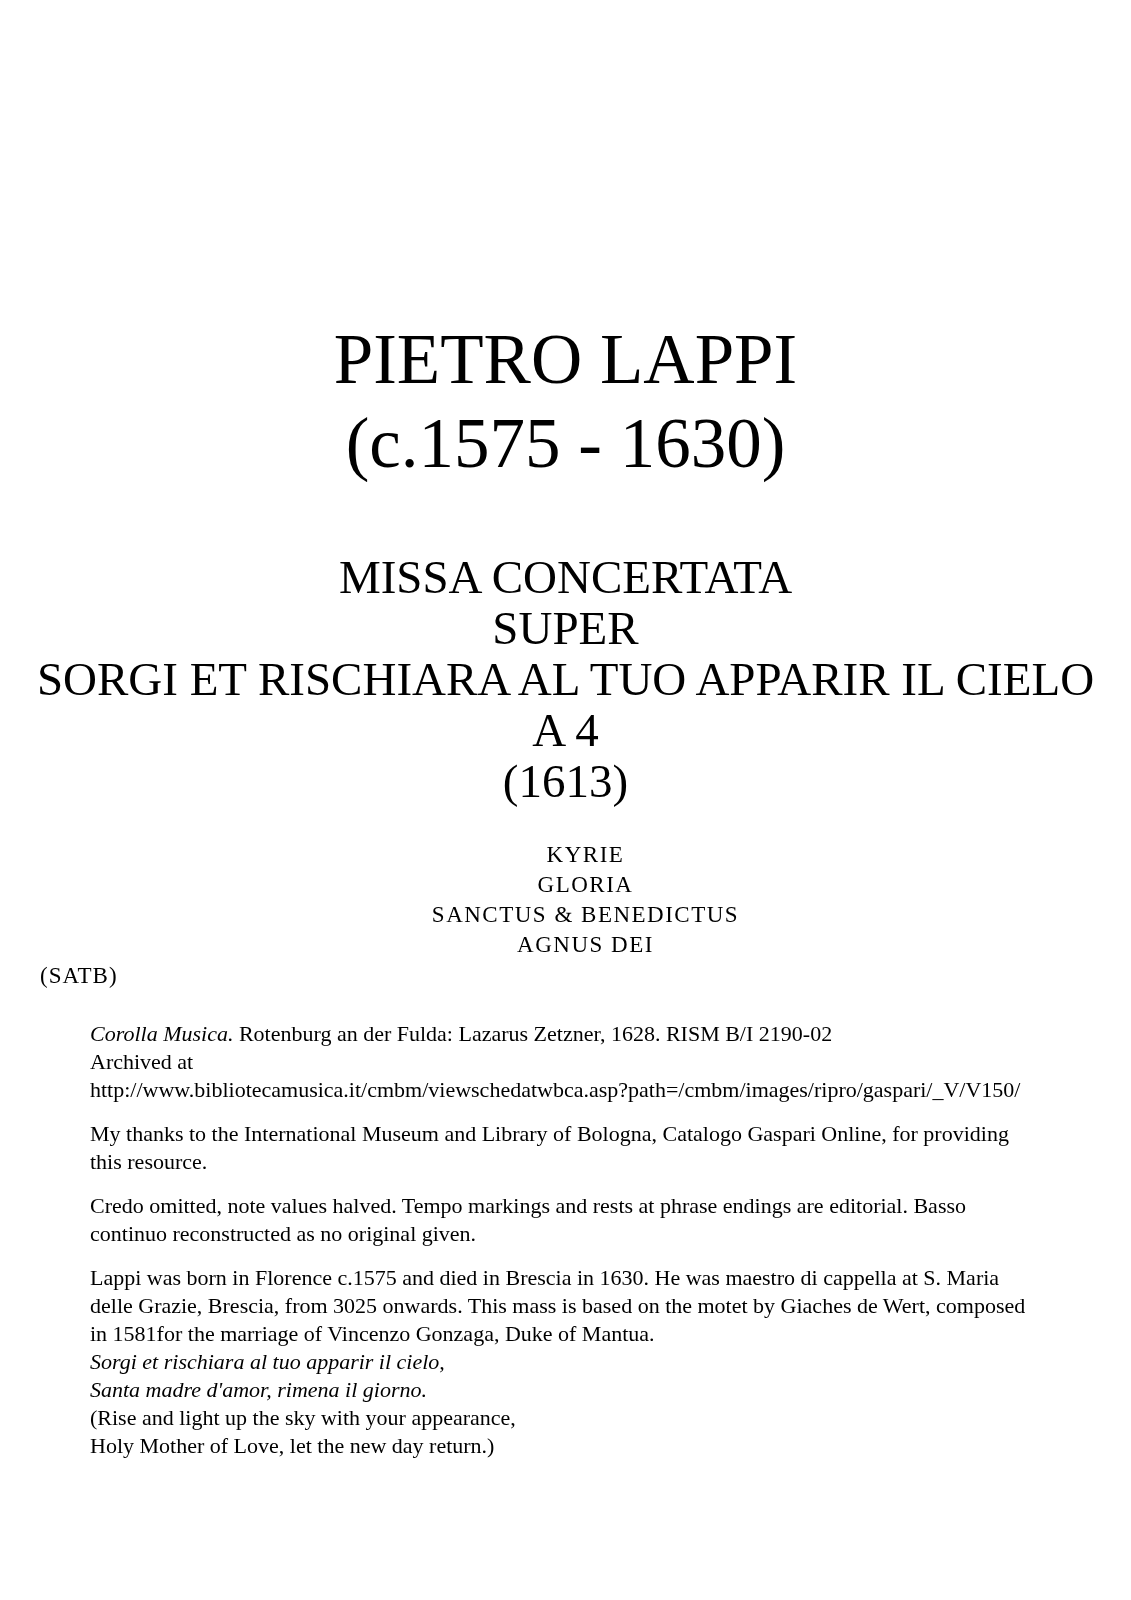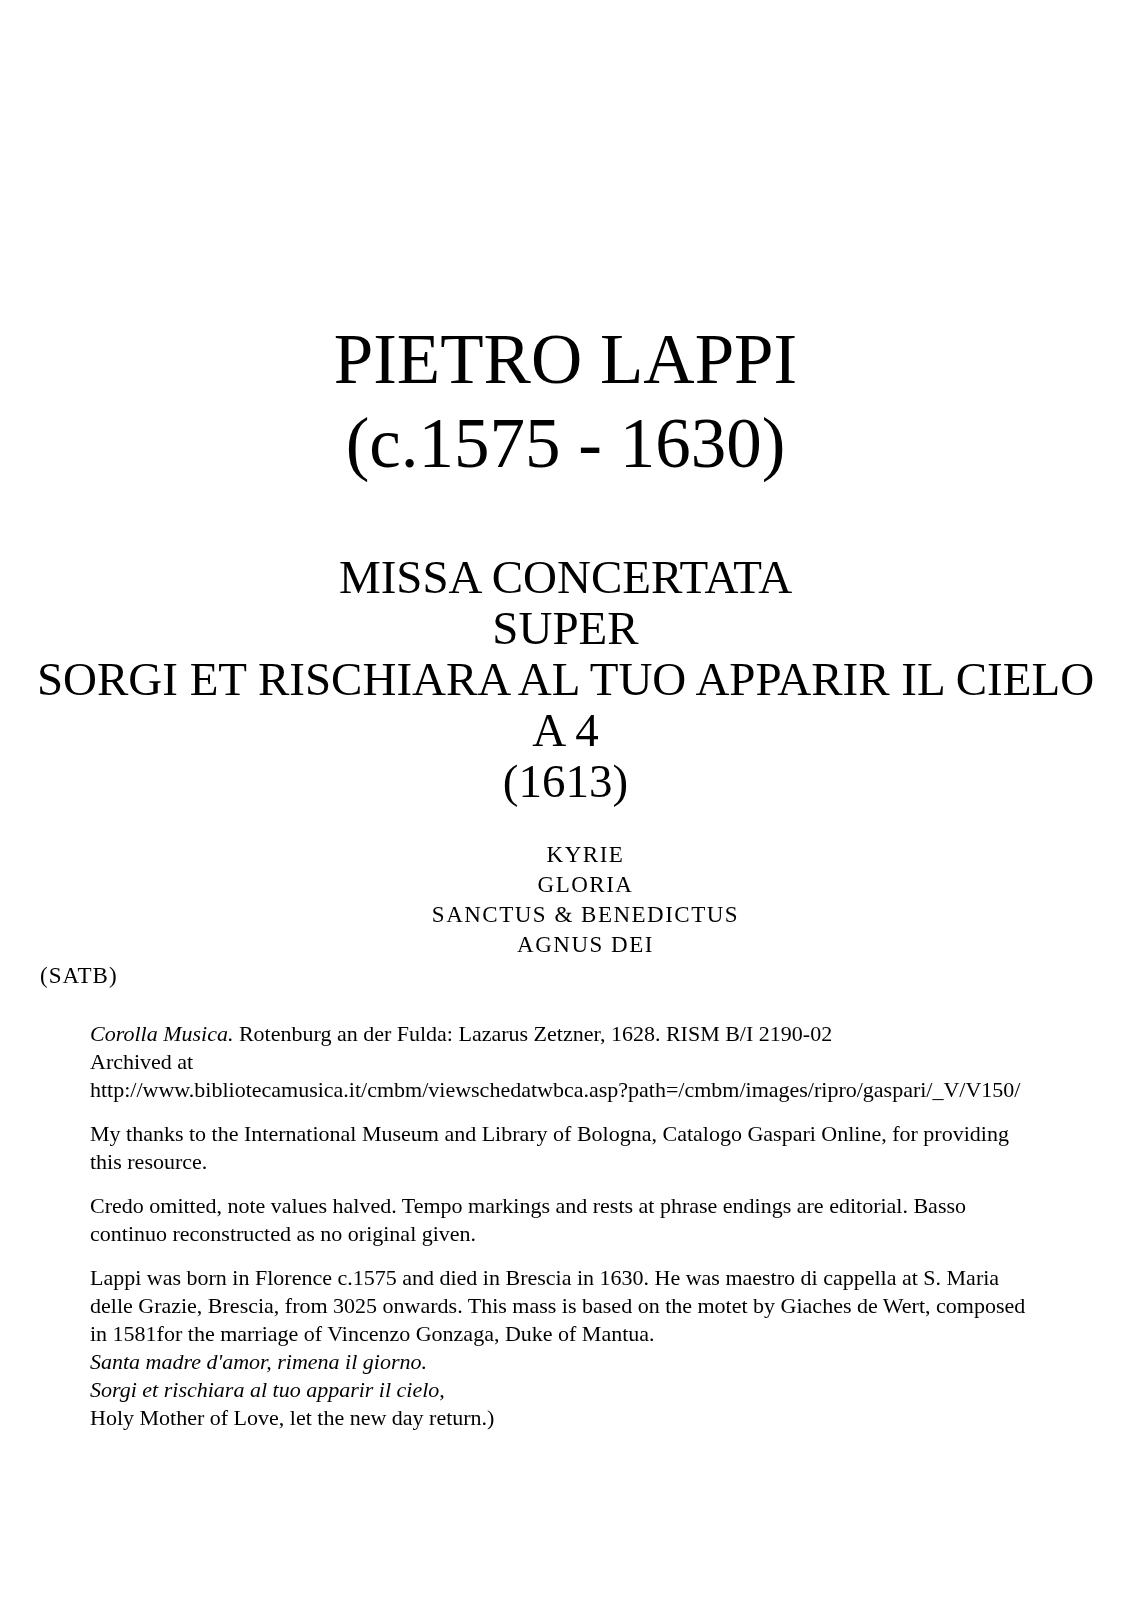--- a/index.html
+++ b/index.html
@@ -116,19 +116,20 @@
         <div class="text-line"><span>this resource.</span></div>
       </div>
       <div class="paragraph">
         <div class="text-line"><span>Credo omitted, note values halved. Tempo markings and rests at phrase endings are editorial. Basso</span></div>
         <div class="text-line"><span>continuo reconstructed as no original given.</span></div>
       </div>
       <div class="paragraph">
         <div class="text-line"><span>Lappi was born in Florence c.1575 and died in Brescia in 1630. He was maestro di cappella at S. Maria</span></div>
         <div class="text-line"><span>delle Grazie, Brescia, from 3025 onwards. This mass is based on the motet by Giaches de Wert, composed</span></div>
         <div class="text-line"><span>in 1581for the marriage of Vincenzo Gonzaga, Duke of Mantua.</span></div>
+        <div class="text-line"><span class="italic">Sorgi et rischiara al tuo apparir il cielo,</span></div>
         <div class="text-line"><span class="italic">Santa madre d'amor, rimena il giorno.</span></div>
-        <div class="text-line"><span class="italic">Sorgi et rischiara al tuo apparir il cielo,</span></div>
+        <div class="text-line"><span>(Rise and light up the sky with your appearance,</span></div>
         <div class="text-line"><span>Holy Mother of Love, let the new day return.)</span></div>
       </div>
     </div>
 
 </div>
 
 </body></html>

